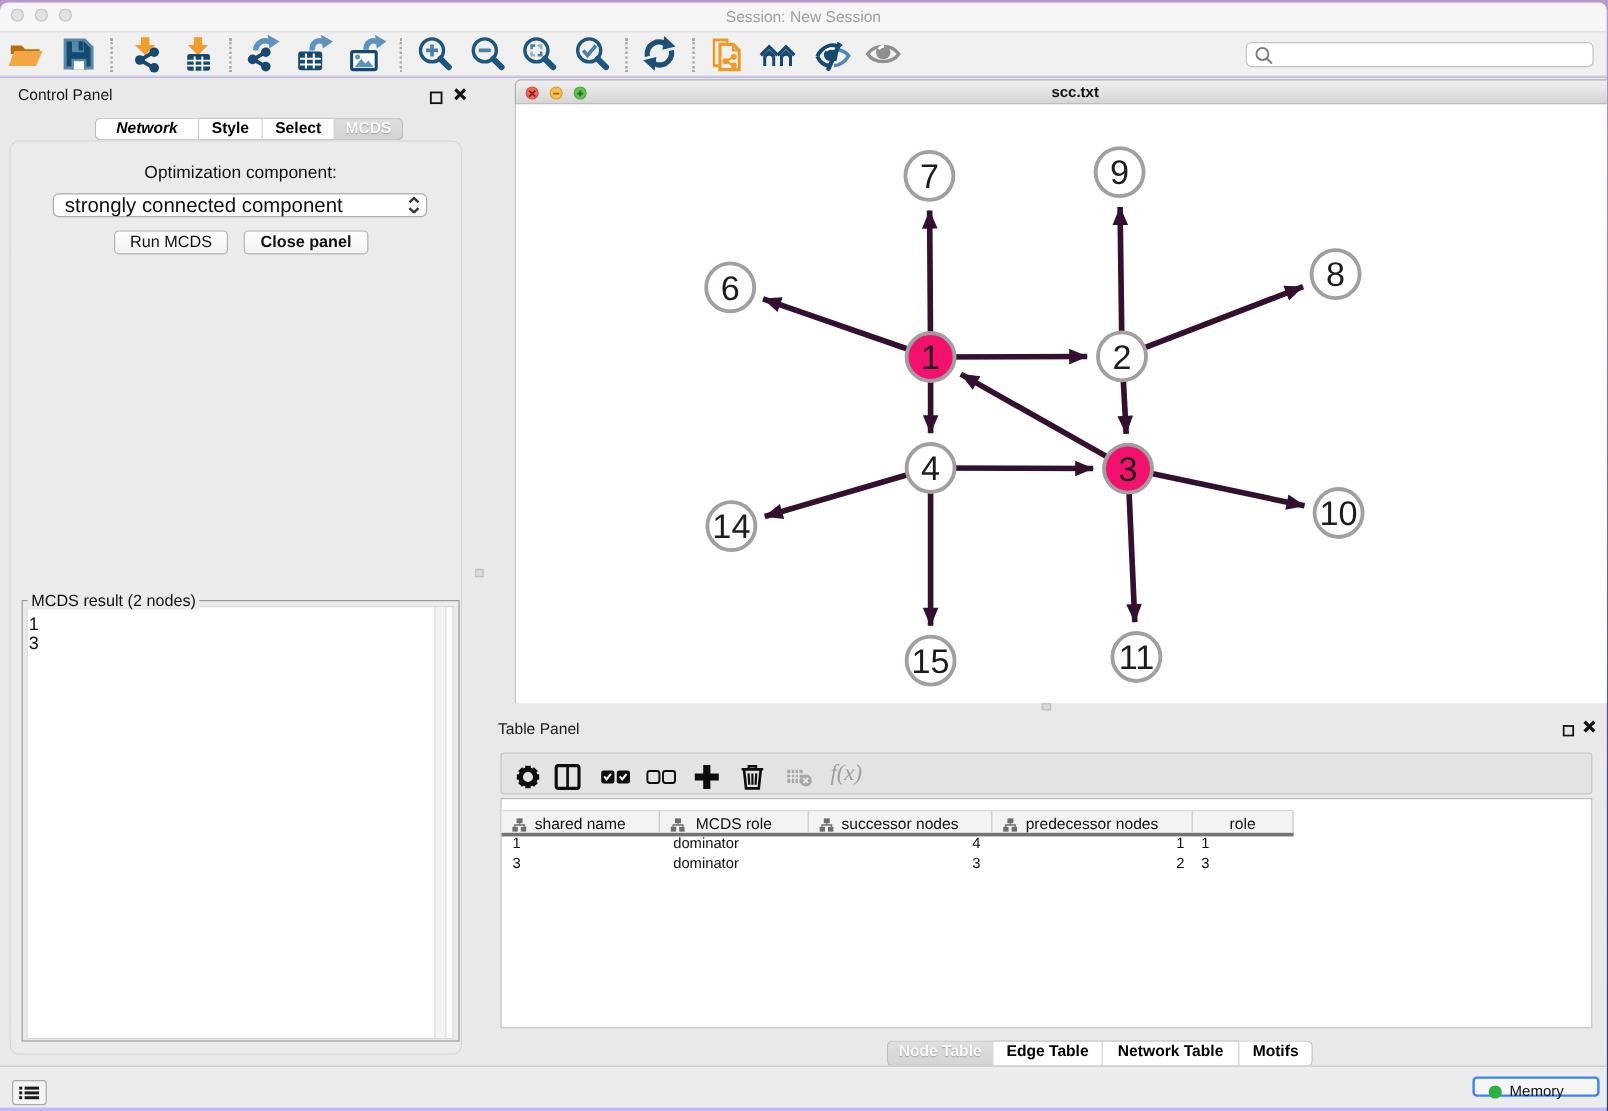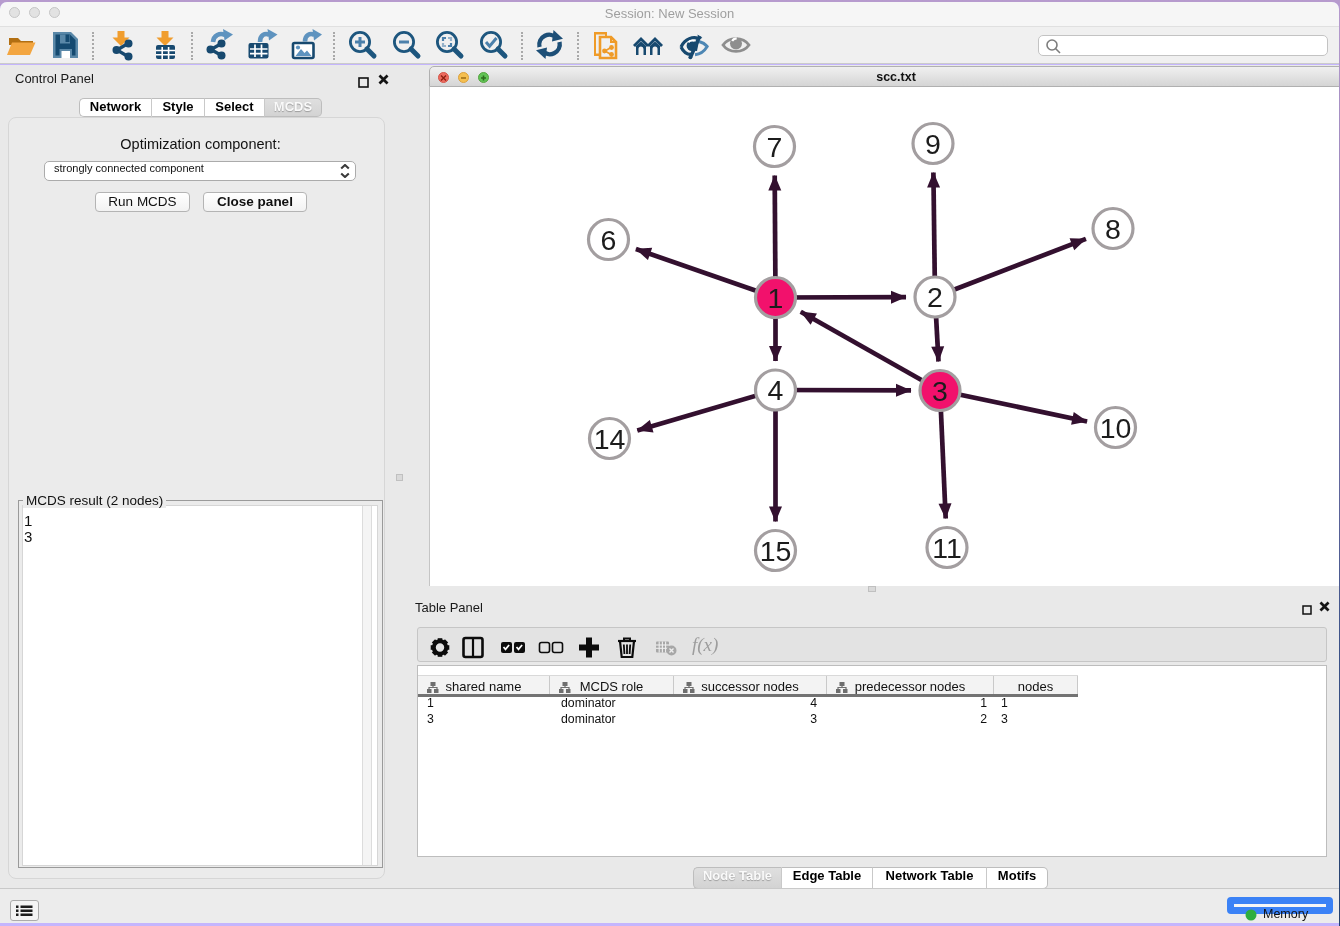--- a/index.html
+++ b/index.html
@@ -27,21 +27,21 @@
             border:1px solid #d6d6d6;border-radius:8px;box-sizing:border-box;}
   .tabs{position:absolute;display:flex;height:19px;font-size:13px;font-weight:bold;}
   .tab{display:block;text-align:center;line-height:15px;background:#fff;color:#000;
        border-top:1px solid #bdbdbd;border-bottom:1px solid #bdbdbd;border-right:1px solid #c9c9c9;box-sizing:border-box;}
   .tab.first{border-left:1px solid #bdbdbd;border-radius:5px 0 0 5px;}
   .tab.last{border-right:1px solid #bdbdbd;border-radius:0 5px 5px 0;}
   .tab.sel{background:linear-gradient(#dfdfdf,#d3d3d3);color:#fafafa;
            text-shadow:0 1px 1px #9c9c9c;text-align:center;}
   #optlabel{position:absolute;left:12px;top:71px;width:377px;text-align:center;font-size:14.5px;line-height:17px;color:#111;}
   #dropdown{position:absolute;left:44px;top:96px;width:312px;height:20px;background:#fff;
-            border:1px solid #ababab;border-radius:5px;box-sizing:border-box;font-size:11px;color:#111;text-align:right;}
+            border:1px solid #ababab;border-radius:5px;box-sizing:border-box;font-size:17px;color:#111;text-align:right;}
   #dropdown .dtext{position:absolute;left:9px;top:0px;}
   .btn{position:absolute;height:20px;background:linear-gradient(#ffffff,#f2f2f2);
        border:1px solid #b4b4b4;border-radius:4px;box-sizing:border-box;
        font-size:13.5px;color:#111;text-align:center;line-height:18px;}
   #mcds{position:absolute;left:18px;top:435px;width:365px;height:368px;
        border:1px solid #9a9a9a;box-sizing:border-box;}
   #mcds-label{position:absolute;left:23px;top:429px;background:#ebebeb;padding:0 3px;
        font-size:13.5px;line-height:14px;color:#111;}
   #mcds-inner{position:absolute;left:22px;top:440px;width:356px;height:361px;background:#fff;
               border:1px solid #d6d6d6;box-sizing:border-box;}
@@ -62,28 +62,28 @@
   #tp-title{position:absolute;left:10px;top:5px;font-size:13px;color:#1a1a1a;}
   #tp-toolbar{position:absolute;left:12px;top:32px;width:910px;height:35px;background:#e3e3e3;
               border:1px solid #c6c6c6;border-radius:3px;box-sizing:border-box;}
   #tp-table{position:absolute;left:12px;top:70px;width:910px;height:192px;background:#fff;
             border:1px solid #bdbdbd;box-sizing:border-box;}
   #thead{position:absolute;left:0px;top:9px;width:660px;height:22px;background:#f3f3f3;
          border-top:1px solid #d9d9d9;border-bottom:3px solid #737373;box-sizing:border-box;}
   .thcell{position:absolute;top:0;height:100%;border-right:1px solid #c9c9c9;box-sizing:border-box;}
   .thlabel{position:absolute;top:3px;width:100%;text-align:center;font-size:13px;color:#111;}
   .trow{position:absolute;font-size:12.3px;color:#111;height:16px;}
-  .btabs{position:absolute;display:flex;height:22px;font-size:13px;font-weight:bold;}
+  .btabs{position:absolute;display:flex;height:22px;font-size:13px;font-weight:bold;margin-left:46px;}
   
   #statusbar{position:absolute;left:0;top:886px;width:1339px;height:34px;background:#ececec;
              border-top:1px solid #c9c9c9;}
   #listbtn{position:absolute;left:10px;top:11px;width:29px;height:21px;background:#f4f4f4;
            border:1px solid #ababab;border-radius:3px;box-sizing:border-box;}
   #membtn{position:absolute;left:1227px;top:8px;width:106px;height:17px;background:#f6f6f6;
-          border:7px solid #3b82f6;border-radius:4px;box-sizing:border-box;}
+          border:2px solid #3b82f6;border-radius:4px;box-sizing:border-box;}
 </style>
 </head>
 <body>
 <div id="win">
   <div id="titlebar">
     <div class="tl" style="left:9px;"></div>
     <div class="tl" style="left:29px;"></div>
     <div class="tl" style="left:49px;"></div>
     <div id="wtitle">Session: New Session</div>
   </div>
@@ -229,21 +229,21 @@
 
     <div id="cp-title">Control Panel</div>
     <div class="hdrbtn" style="left:358px;top:9px;"><svg width="11" height="11">
           <rect x="1" y="1" width="9" height="9" fill="none" stroke="#111" stroke-width="1.6"></rect>
         </svg></div>
     <div class="hdrbtn" style="left:377px;top:7px;"><svg width="13" height="13">
           <path d="M1.5 3.4 L3.4 1.5 L6.5 4.6 L9.6 1.5 L11.5 3.4 L8.4 6.5 L11.5 9.6 L9.6 11.5 L6.5 8.4 L3.4 11.5 L1.5 9.6 L4.6 6.5 Z" fill="#151515"></path>
         </svg></div>
     <div id="cp-panel"></div>
     <div class="tabs" style="left:79px;top:33px;">
-      <div class="tab first" style="width:73px;">Network</div>
+      <div class="tab first" style="width:87px;font-style:italic;">Network</div>
       <div class="tab" style="width:53px;">Style</div>
       <div class="tab" style="width:60px;">Select</div>
       <div class="tab last sel" style="width:57px;">MCDS</div>
     </div>
     <div id="optlabel">Optimization component:</div>
     <div id="dropdown">
         <span class="dtext">strongly connected component</span>
       <svg width="10" height="14" style="position:absolute;right:5px;top:2px;">
         <path d="M1.2 4.6 L5 1 L8.8 4.6" fill="none" stroke="#3a3a3a" stroke-width="2.1"></path>
         <path d="M1.2 9.4 L5 13 L8.8 9.4" fill="none" stroke="#3a3a3a" stroke-width="2.1"></path>
@@ -390,21 +390,21 @@
           <div class="thcell" style="left:132px;width:124px;">
               <div class="thlabel">MCDS role</div>
             </div>
           <div class="thcell" style="left:256px;width:153px;">
               <div class="thlabel">successor nodes</div>
             </div>
           <div class="thcell" style="left:409px;width:167px;">
               <div class="thlabel">predecessor nodes</div>
             </div>
           <div class="thcell" style="left:576px;width:84px;">
-              <div class="thlabel" style="top:3px;">nodes</div>
+              <div class="thlabel" style="top:3px;">role</div>
             </div>
           <svg width="660" height="22" style="position:absolute;left:0;top:0;">
             <g fill="#6e6e6e">
               <g transform="translate(10,6)">
                   <rect x="2.5" y="0" width="5" height="4"></rect>
                   <rect x="-1" y="7" width="4.5" height="4"></rect>
                   <rect x="6" y="7" width="4.5" height="4"></rect>
                   <path d="M5 4 v2 M1 7 v-1.5 h8 V7" fill="none" stroke="#6e6e6e" stroke-width="1.2"></path>
                 </g>
               <g transform="translate(142,6)">

